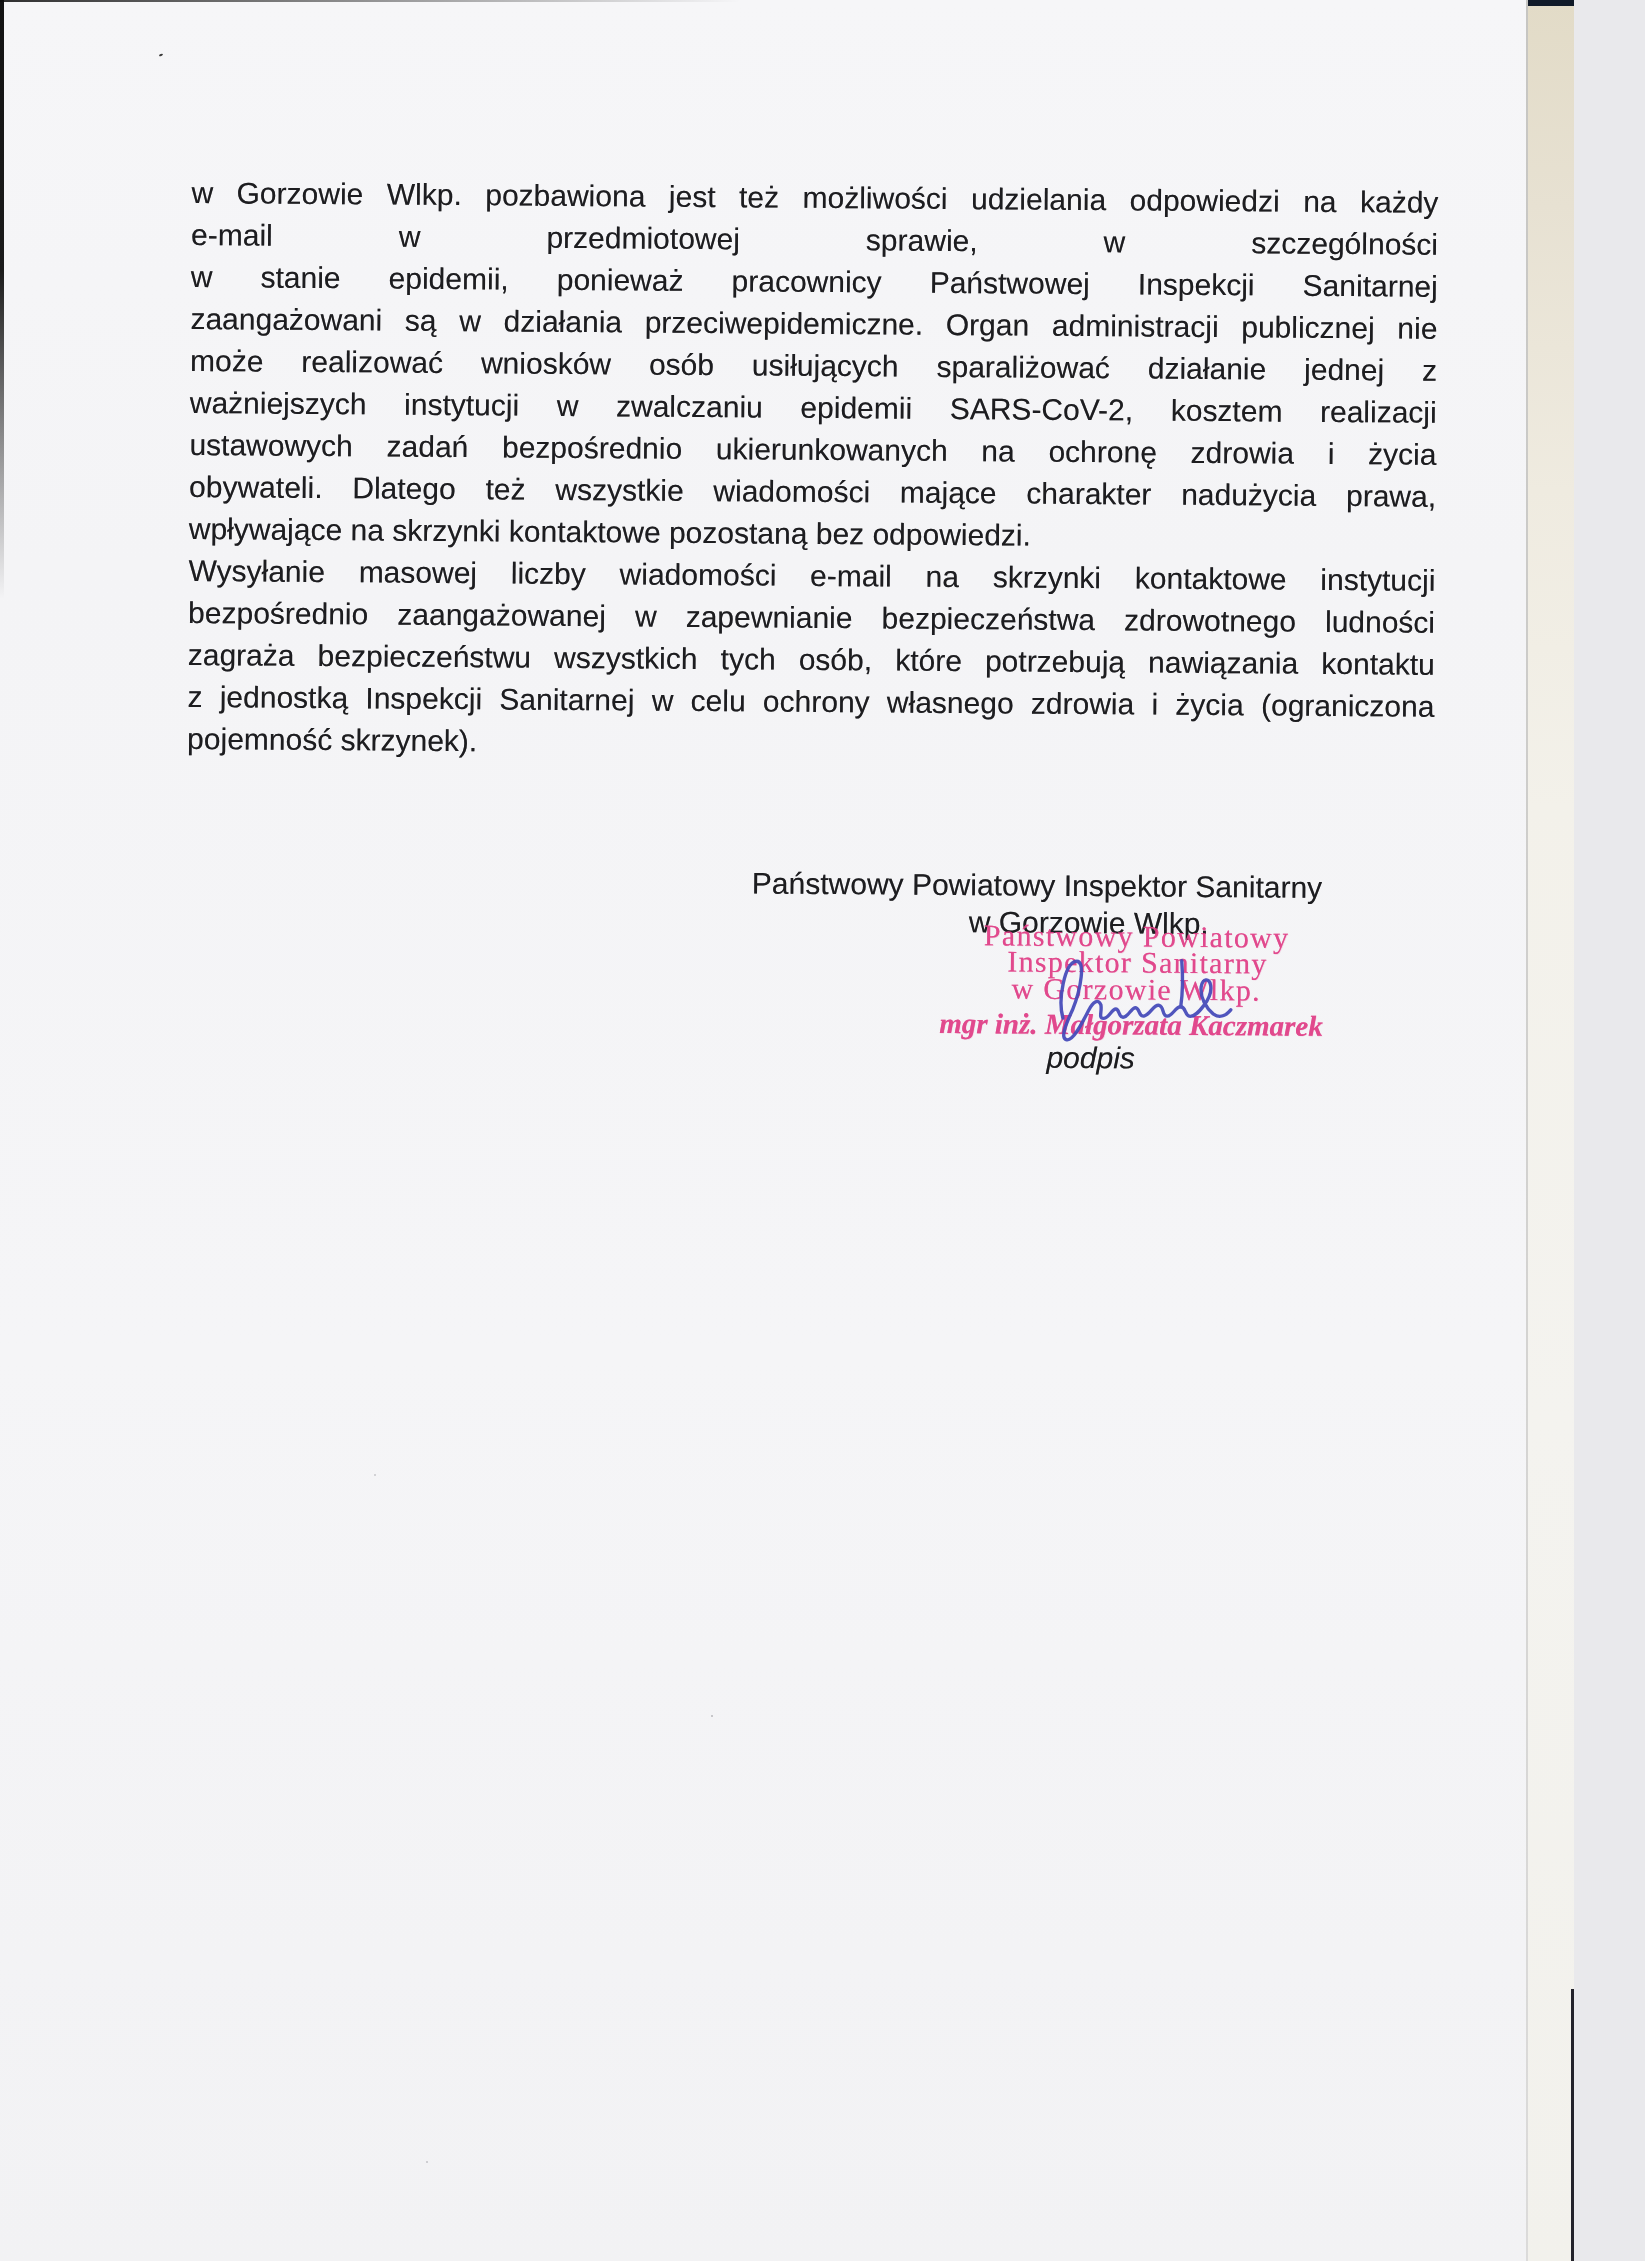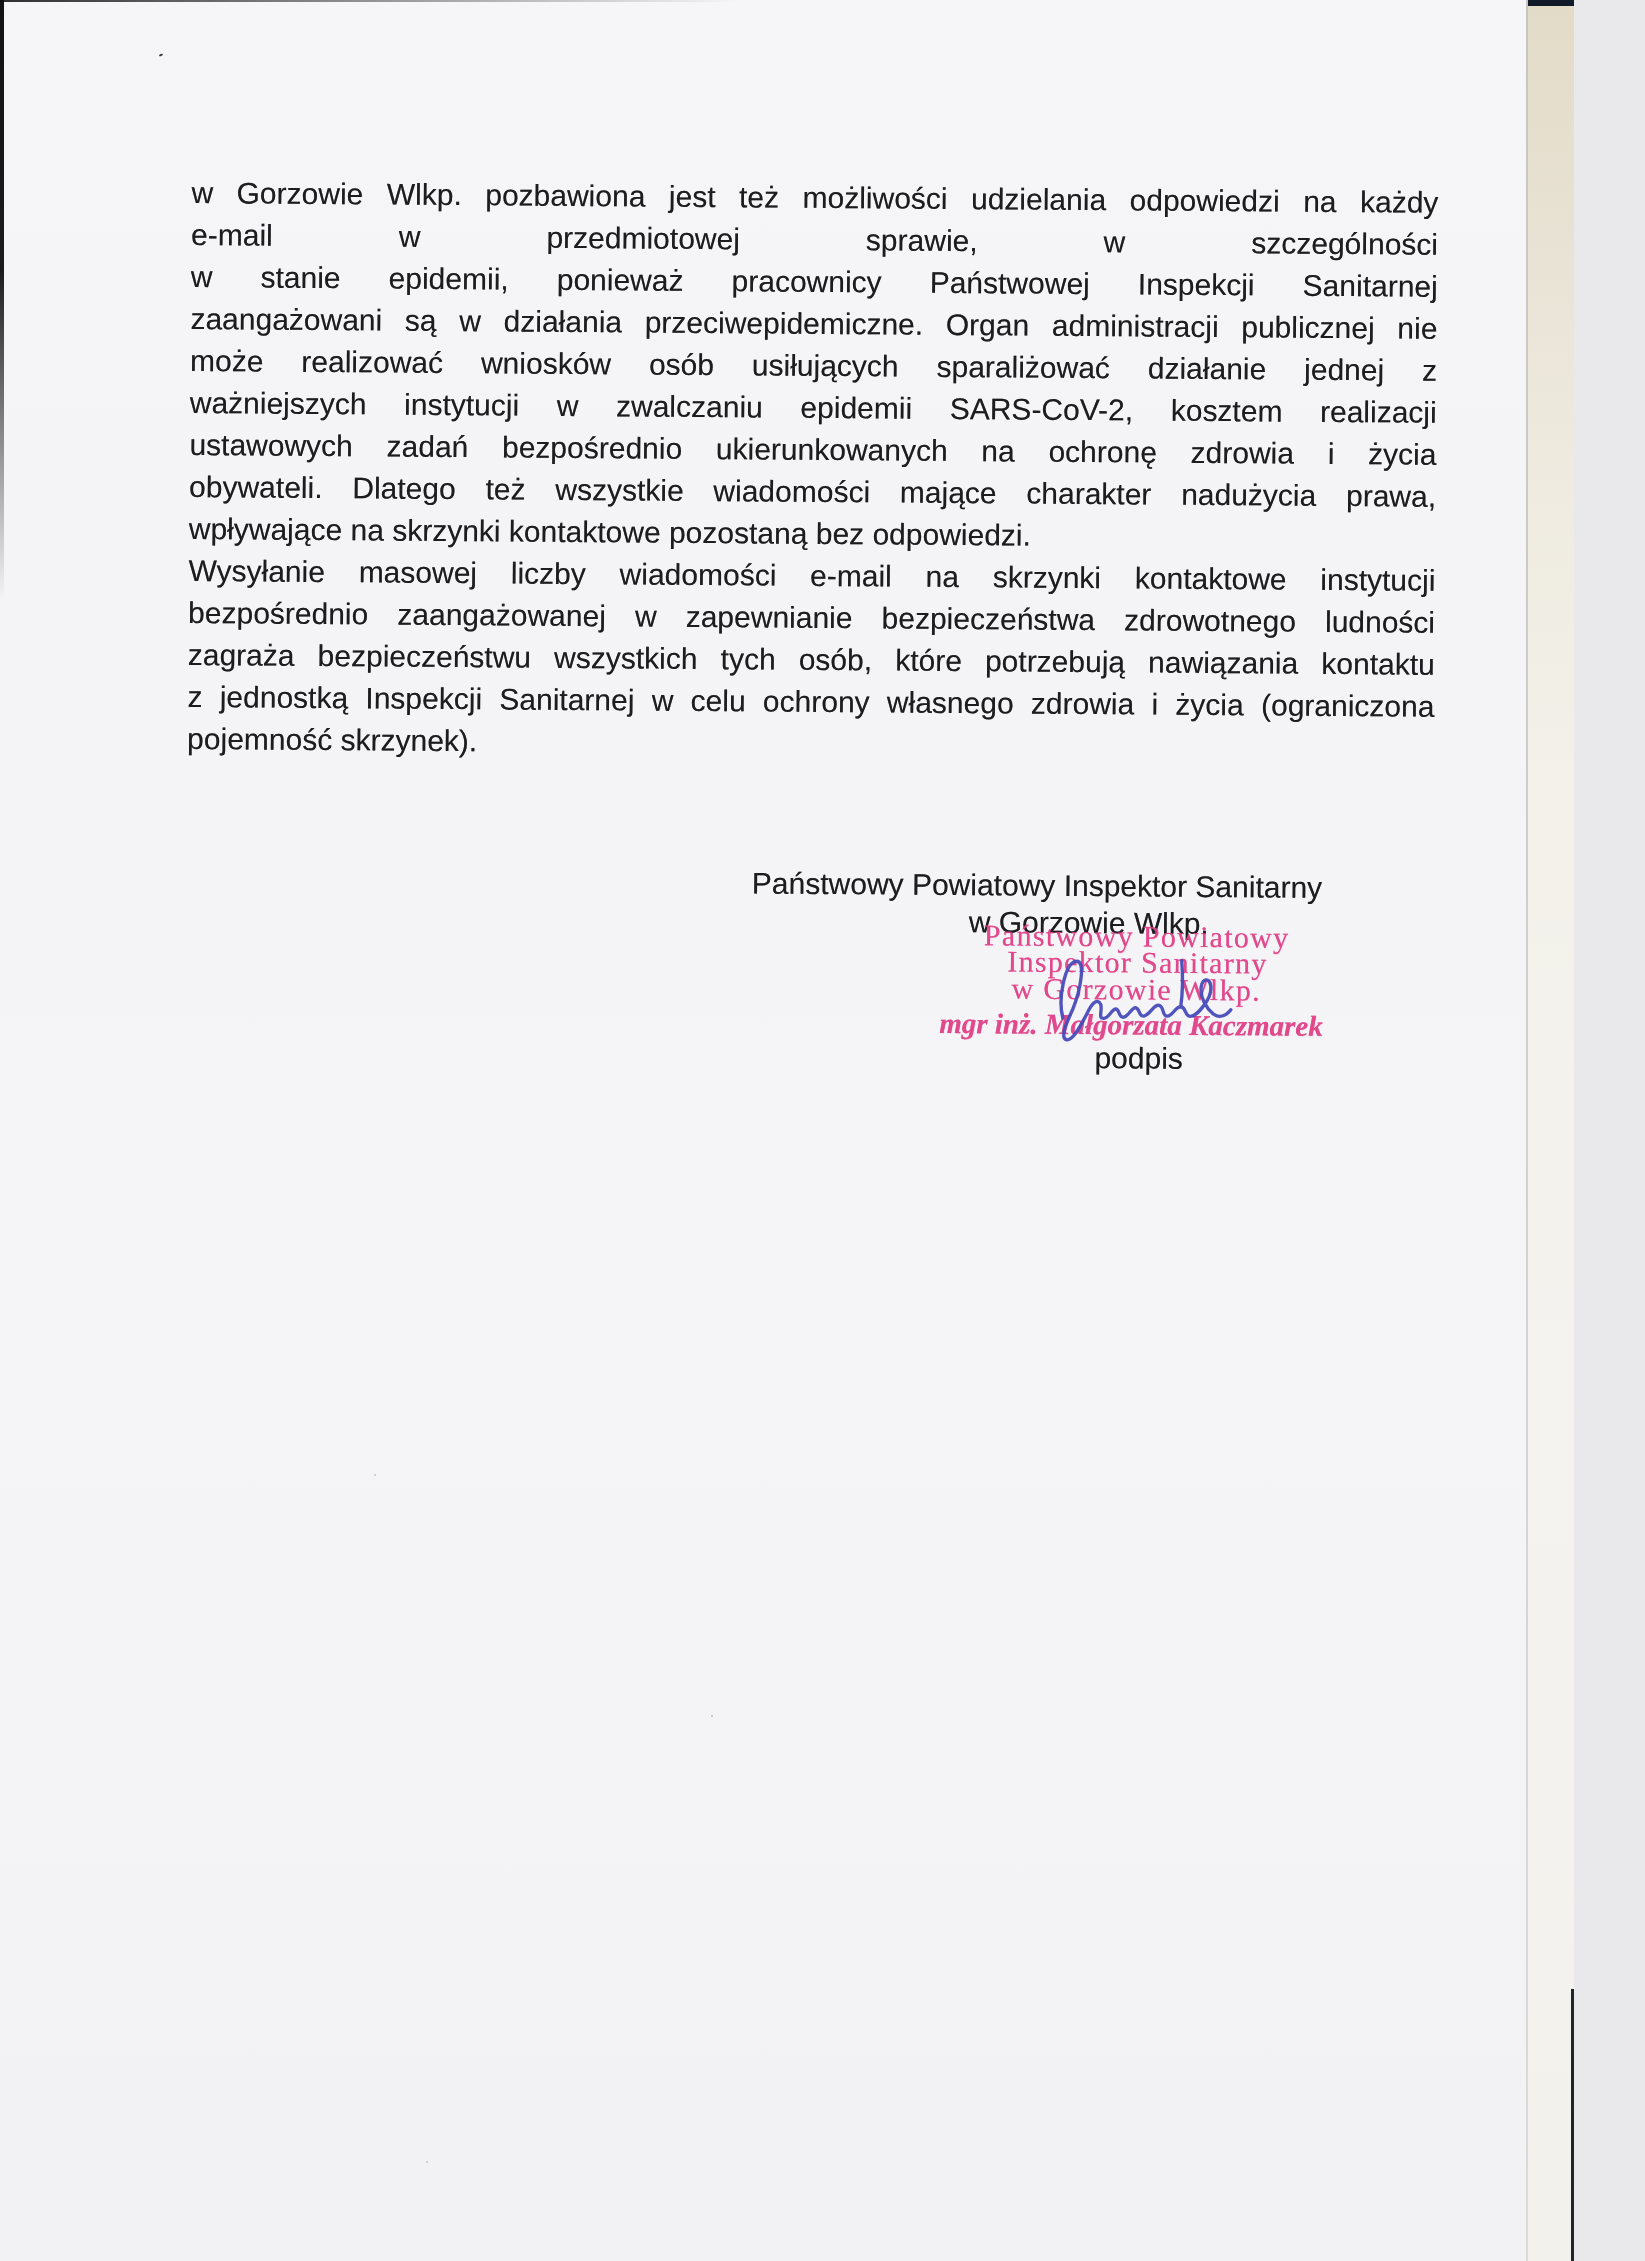--- a/index.html
+++ b/index.html
@@ -86,21 +86,21 @@
                  C 120 98 124 84 130 86 C 136 88 134 100 142 98
                  C 152 95 156 80 164 82 C 172 84 168 98 176 98
                  C 184 98 188 84 196 84 C 204 84 202 98 210 98
                  C 218 98 224 90 230 82 C 236 74 242 64 240 52
                  C 238 40 228 42 226 54 C 224 70 234 86 244 94
                  C 252 100 262 98 270 88"></path>
         <path d="M 197 16 C 199 40 199 62 196 84"></path>
       </g>
     </svg>
 
-    <div class="sigline" style="left:1147px;top:1039px;">podpis</div>
+    <div class="sigline" style="left:1099px;top:1039px;font-style:italic;">podpis</div>
   </div>
 
   <div class="paper-edge"></div>
   <div class="scan-right"></div>
   <div class="corner-navy"></div>
   <div class="edge-right-dark"></div>
   <div class="edge-left"></div>
   <div class="edge-top"></div>
 
   <div class="speck" style="left:159px;top:54px;width:3.9px;height:1.9px;background:#3a3a3a;transform:rotate(-20deg);"></div>

